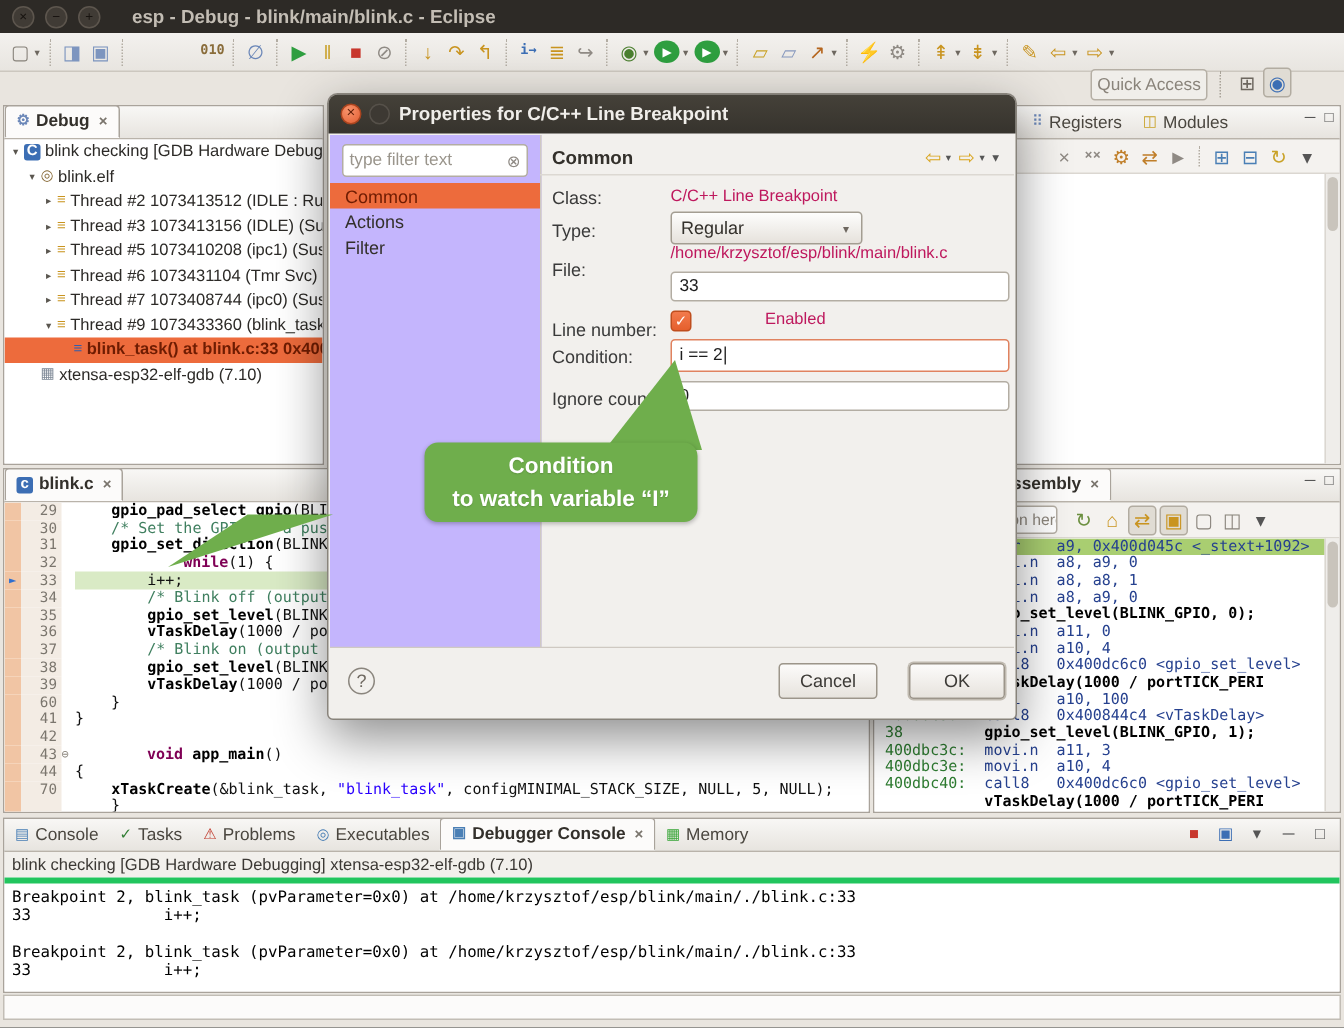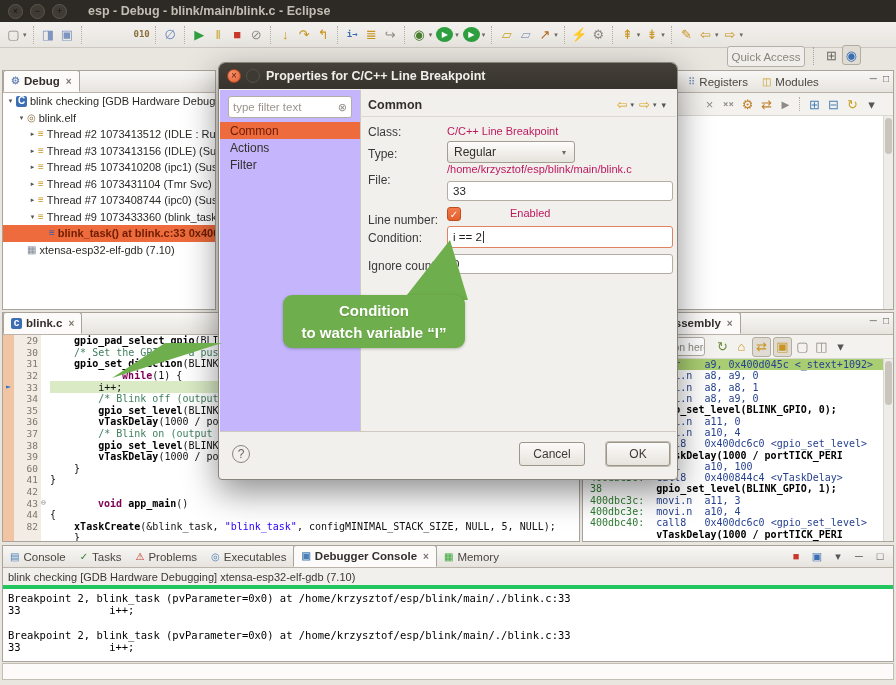--- a/index.html
+++ b/index.html
@@ -434,21 +434,21 @@
           <span class="ctext"><span class="tk-kw">void</span><span class="tk-pl"> </span><span class="tk-fn">app_main</span><span class="tk-pl">()</span></span>
         </div>
         <div class="crow">
           <span class="ann"></span>
           <span class="lnum">44</span>
           <span class="fold"></span>
           <span class="ctext"><span class="tk-pl">{</span></span>
         </div>
         <div class="crow">
           <span class="ann"></span>
-          <span class="lnum">82</span>
+          <span class="lnum">70</span>
           <span class="fold"></span>
           <span class="ctext"><span class="tk-pl">    </span><span class="tk-fn">xTaskCreate</span><span class="tk-pl">(&amp;blink_task, </span><span class="tk-str">"blink_task"</span><span class="tk-pl">, configMINIMAL_STACK_SIZE, NULL, 5, NULL);</span></span>
         </div>
         <div class="crow">
           <span class="ann"></span>
           <span class="lnum"></span>
           <span class="fold"></span>
           <span class="ctext"><span class="tk-pl">    }</span></span>
         </div>
       </div>

